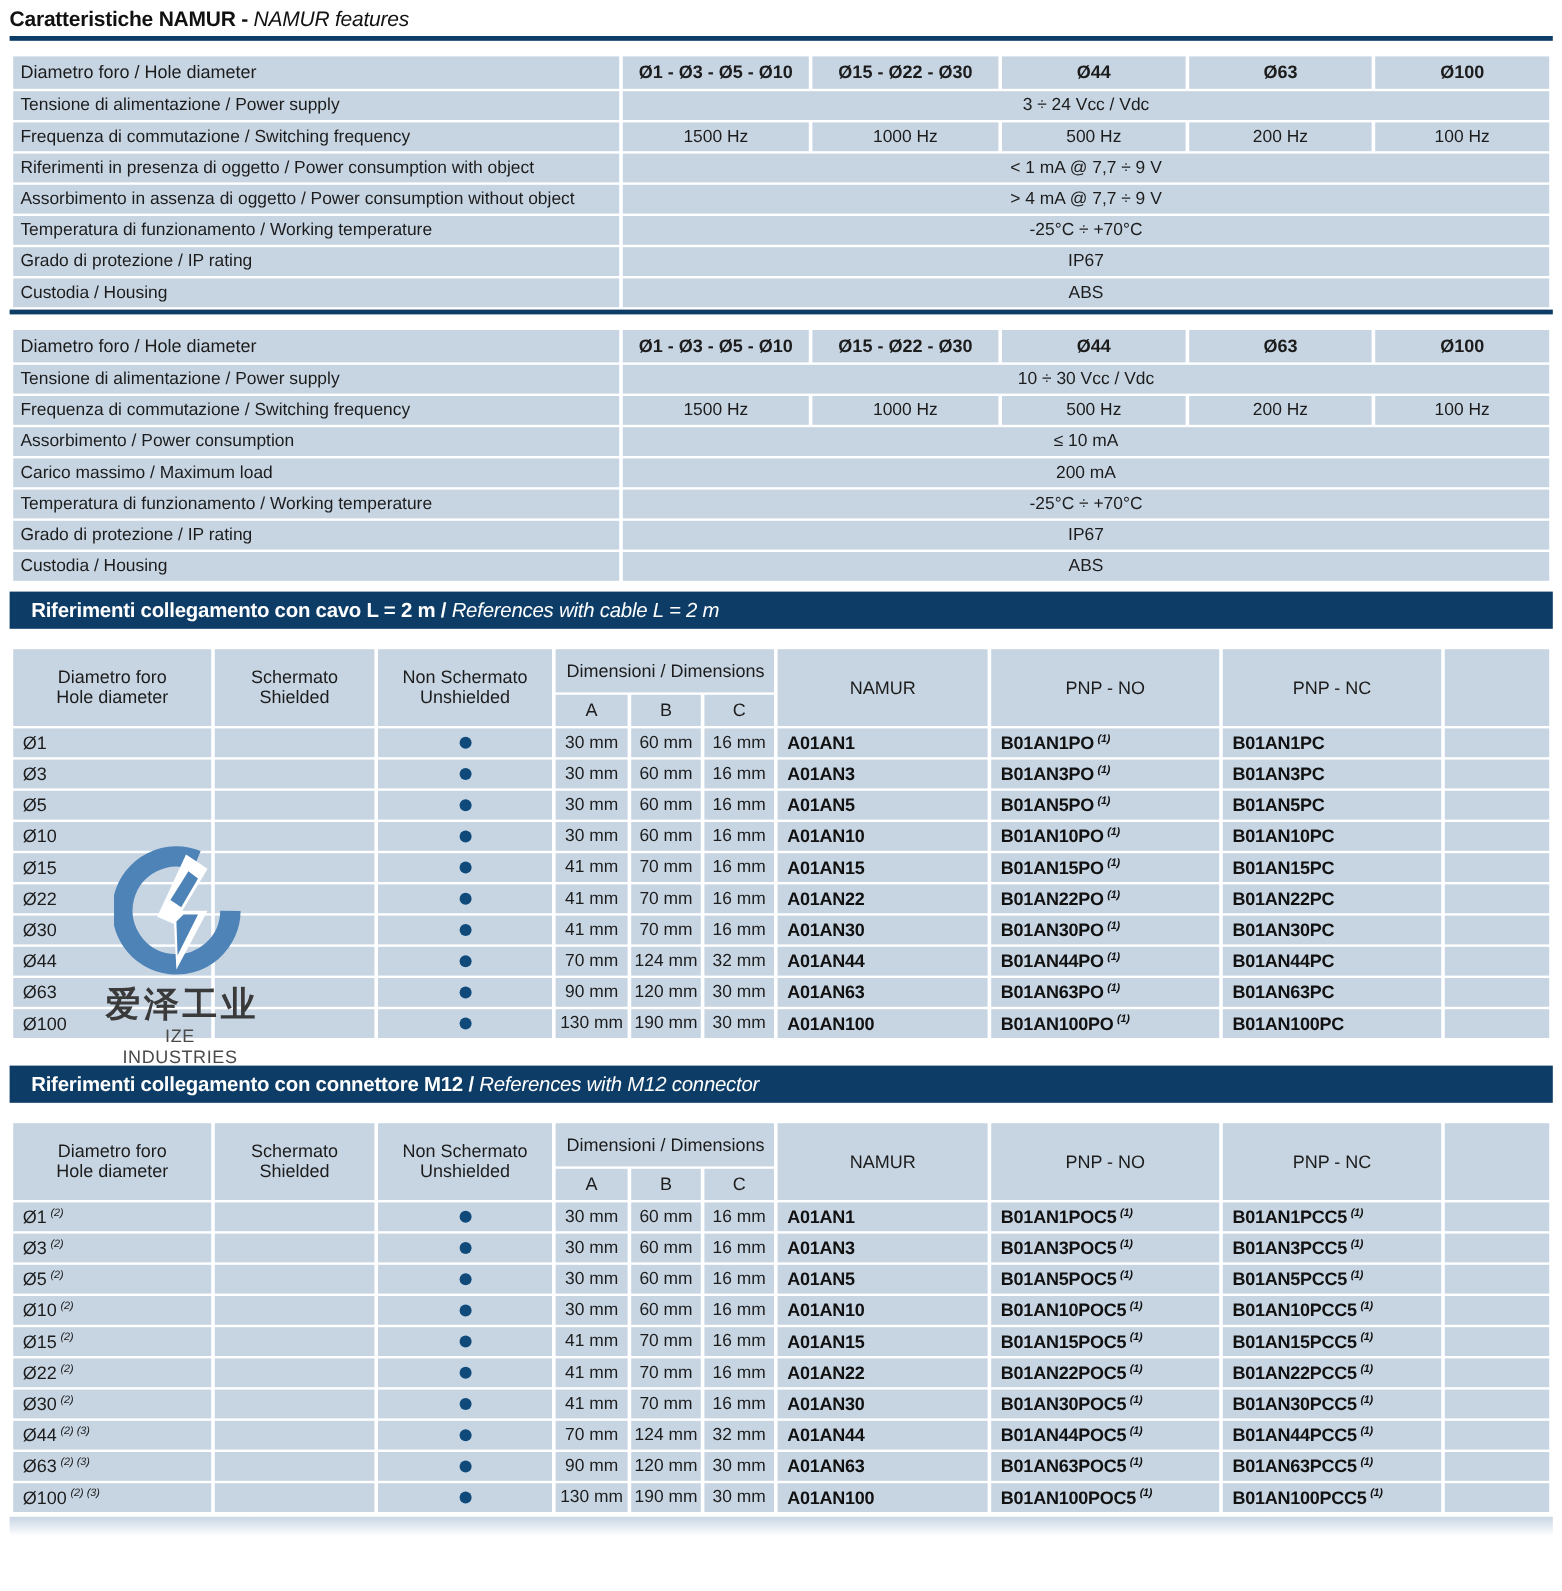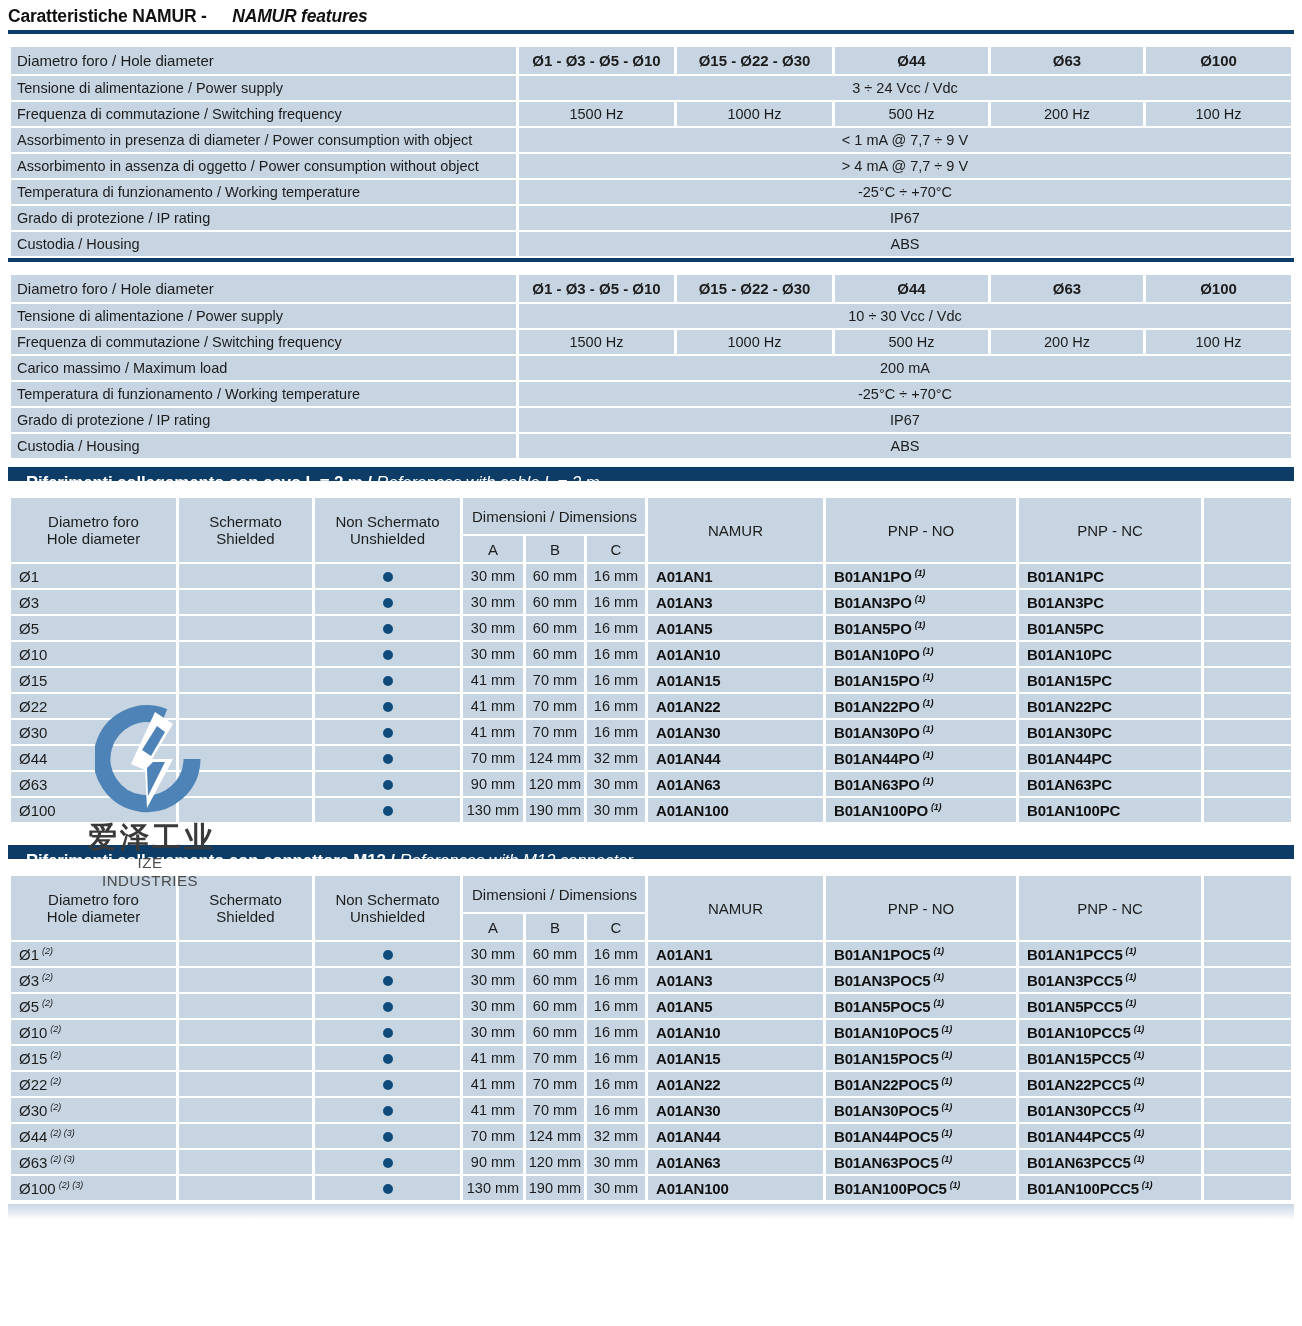--- a/index.html
+++ b/index.html
@@ -1,31 +1,31 @@
 <!DOCTYPE html>
 <html><head>
 <meta charset="utf-8">
 <style>
   html,body{margin:0;padding:0;background:#ffffff;}
   body{width:1302px;font-family:"Liberation Sans",sans-serif;color:#1c1c1c;}
   .page{position:relative;width:1302px;box-sizing:border-box;padding:0 8px 0 8px;}
 
   h1{font-size:17.5px;font-weight:700;margin:6px 0 3px 0;letter-spacing:-0.2px;color:#111;}
-  h1 .it{font-style:italic;font-weight:700;margin-left:21px;}
+  h1 .it{font-style:italic;font-weight:400;}
   .rule{height:4px;background:#0d3d66;margin:0 0 11px 0;}
 
   table{border-collapse:separate;border-spacing:3px 2px;table-layout:fixed;width:1286px;}
   td{background:#c7d5e3;height:24px;font-size:14.5px;vertical-align:middle;white-space:nowrap;overflow:hidden;padding:0;}
   .it{}
   .val{text-align:center;}
   .lbl{text-align:left;padding-left:6px;}
   .spec tr.hdr td{height:27px;font-weight:700;font-size:15px;}
   .spec tr.hdr td.lbl{font-weight:400;}
 
-  .banner{height:14px;line-height:31px;background:#0d3d66;color:#ffffff;font-size:17px;font-weight:700;padding-left:18px;margin-top:7px;letter-spacing:-0.2px;}
+  .banner{height:31px;line-height:31px;background:#0d3d66;color:#ffffff;font-size:17px;font-weight:700;padding-left:18px;margin-top:7px;letter-spacing:-0.2px;}
   .banner .it{font-weight:400;font-style:italic;}
 
   .ref{margin-top:15px;}
   .ref .hc{text-align:center;font-size:15px;line-height:17px;}
   .ref tr.h1 td{height:36px;}
   .ref tr.h2 td{height:26px;font-size:15px;}
   .ref .dimh{text-align:left;padding-left:9px;vertical-align:middle;}
   .dia{padding-left:8px;font-size:15px;}
   .pn{font-weight:700;padding-left:8px;font-size:15px;letter-spacing:-0.2px;color:#111;}
   .dotc{text-align:center;}
@@ -73,21 +73,21 @@
         </tr>
         <tr>
           <td class="lbl"><span>Frequenza di commutazione / </span><span class="it">Switching frequency</span></td>
           <td class="val">1500 Hz</td>
           <td class="val">1000 Hz</td>
           <td class="val">500 Hz</td>
           <td class="val">200 Hz</td>
           <td class="val">100 Hz</td>
         </tr>
         <tr>
-          <td class="lbl"><span>Assorbimento in presenza di diameter / </span><span class="it">Power consumption with object</span></td>
+          <td class="lbl"><span>Riferimenti in presenza di oggetto / </span><span class="it">Power consumption with object</span></td>
           <td class="val" colspan="5"><span>&lt; 1 mA @ 7,7 ÷ 9 V</span><span class="it"></span></td>
         </tr>
         <tr>
           <td class="lbl"><span>Assorbimento in assenza di oggetto / </span><span class="it">Power consumption without object</span></td>
           <td class="val" colspan="5"><span>&gt; 4 mA @ 7,7 ÷ 9 V</span><span class="it"></span></td>
         </tr>
         <tr>
           <td class="lbl"><span>Temperatura di funzionamento / </span><span class="it">Working temperature</span></td>
           <td class="val" colspan="5"><span>-25°C ÷ +70°C</span><span class="it"></span></td>
         </tr>
@@ -128,20 +128,24 @@
           <td class="lbl"><span>Tensione di alimentazione / </span><span class="it">Power supply</span></td>
           <td class="val" colspan="5"><span>10 ÷ 30 Vcc / </span><span class="it">Vdc</span></td>
         </tr>
         <tr>
           <td class="lbl"><span>Frequenza di commutazione / </span><span class="it">Switching frequency</span></td>
           <td class="val">1500 Hz</td>
           <td class="val">1000 Hz</td>
           <td class="val">500 Hz</td>
           <td class="val">200 Hz</td>
           <td class="val">100 Hz</td>
+        </tr>
+        <tr>
+          <td class="lbl"><span>Assorbimento / </span><span class="it">Power consumption</span></td>
+          <td class="val" colspan="5"><span>≤ 10 mA</span><span class="it"></span></td>
         </tr>
         <tr>
           <td class="lbl"><span>Carico massimo / </span><span class="it">Maximum load</span></td>
           <td class="val" colspan="5"><span>200 mA</span><span class="it"></span></td>
         </tr>
         <tr>
           <td class="lbl"><span>Temperatura di funzionamento / </span><span class="it">Working temperature</span></td>
           <td class="val" colspan="5"><span>-25°C ÷ +70°C</span><span class="it"></span></td>
         </tr>
         <tr>

